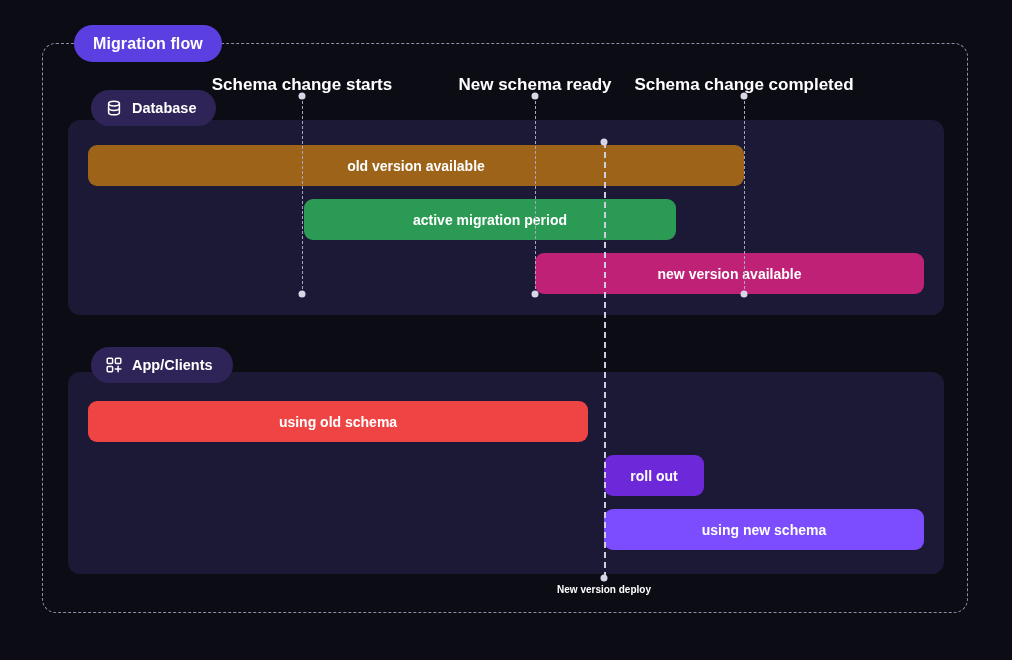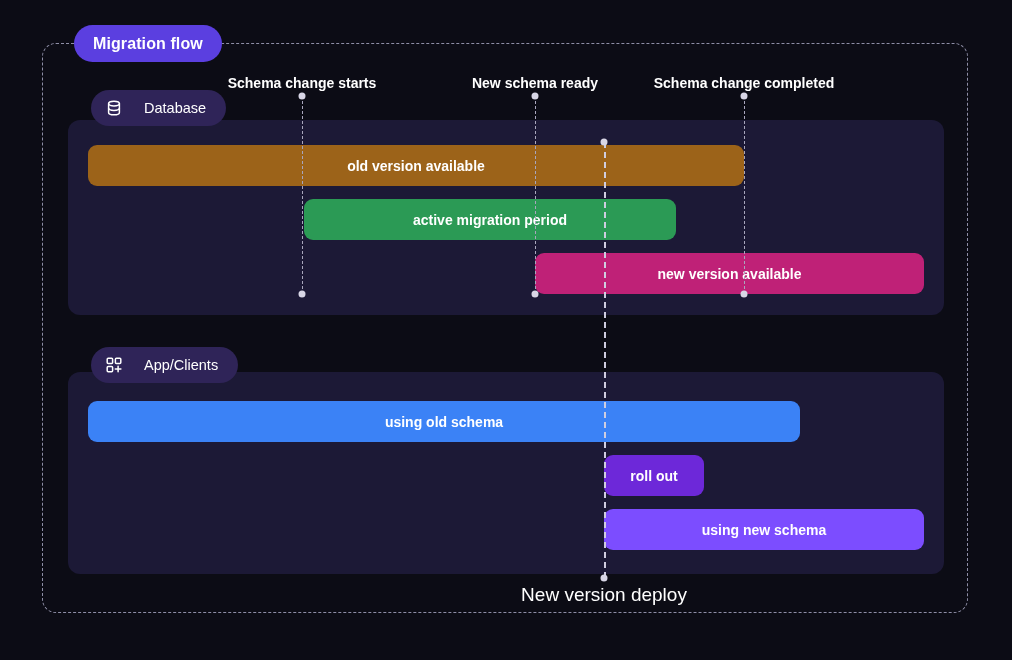--- a/index.html
+++ b/index.html
@@ -60,38 +60,38 @@
   .panel.db   { top: 120px; height: 195px; }
   .panel.app  { top: 372px; height: 202px; }
 
   
   .lane-pill {
     position: absolute;
     height: 36px;
     padding: 0 20px 0 14px;
     display: flex;
     align-items: center;
-    gap: 21px;
+    gap: 9px;
     background: #2f2458;
     border-radius: 18px;
     color: #ffffff;
     font-size: 14.5px;
-    font-weight: normal;
+    font-weight: bold;
     z-index: 8;
   }
   .lane-pill.db  { left: 91px; top: 90px; }
   .lane-pill.app { left: 91px; top: 347px; }
   .lane-pill svg { display: block; }
 
   
   .marker-label {
     position: absolute;
     transform: translateX(-50%);
     color: #ffffff;
-    font-size: 14px;
+    font-size: 17px;
     font-weight: bold;
     white-space: nowrap;
     z-index: 7;
   }
 
   
   .vline {
     position: absolute;
     width: 0;
     border-left: 1.6px dashed #a9a6bd;
@@ -124,22 +124,22 @@
     padding: 0 26px;
     white-space: nowrap;
   }
   .bar-label { pointer-events: none; }
 
   
   .bottom-label {
     position: absolute;
     transform: translateX(-50%);
     color: #ffffff;
-    font-size: 19px;
-    font-weight: normal;
+    font-size: 10px;
+    font-weight: bold;
     white-space: nowrap;
     z-index: 9;
   }
 </style>
 </head>
 <body>
 
 <div id="stage">
 
   <div class="outer-frame"></div>
@@ -201,21 +201,21 @@
       <svg width="18" height="18" viewBox="0 0 18 18" fill="none" stroke="#ffffff" stroke-width="1.5">
         <rect x="2.2" y="2.2" width="5.4" height="5.4" rx="1"></rect>
         <rect x="10.4" y="2.2" width="5.4" height="5.4" rx="1"></rect>
         <rect x="2.2" y="10.4" width="5.4" height="5.4" rx="1"></rect>
         <path d="M13.1 10.2 v5.6 M10.3 13 h5.6" stroke-linecap="round"></path>
       </svg>
     </span>
     <span>App/Clients</span>
   </div>
 
-  <div class="bar" style="left:88px; top:401px; width:712px; background:#3b82f6;">
+  <div class="bar" style="left:88px; top:401px; width:500px; background:#ef4444;">
     <span class="bar-label">using old schema</span>
   </div>
 
   <div class="bar" style="left:604px; top:455px; width:100px; background:#6d28d9;">
     <span class="bar-label">roll out</span>
   </div>
 
   <div class="bar" style="left:604px; top:509px; width:320px; background:#7c4dff;">
     <span class="bar-label">using new schema</span>
   </div>

